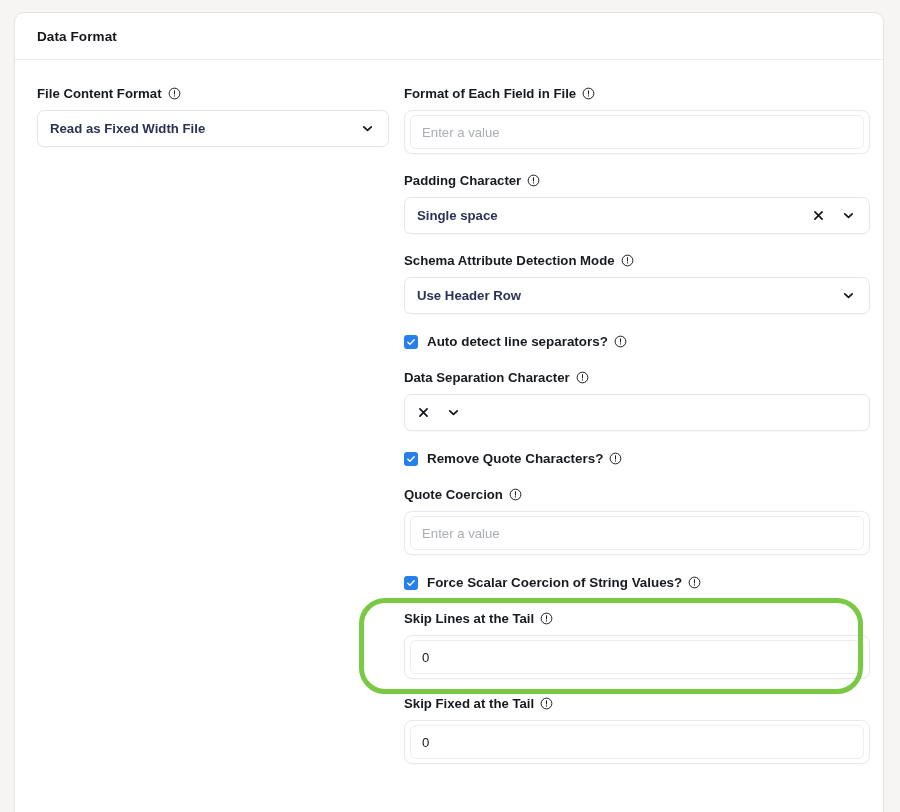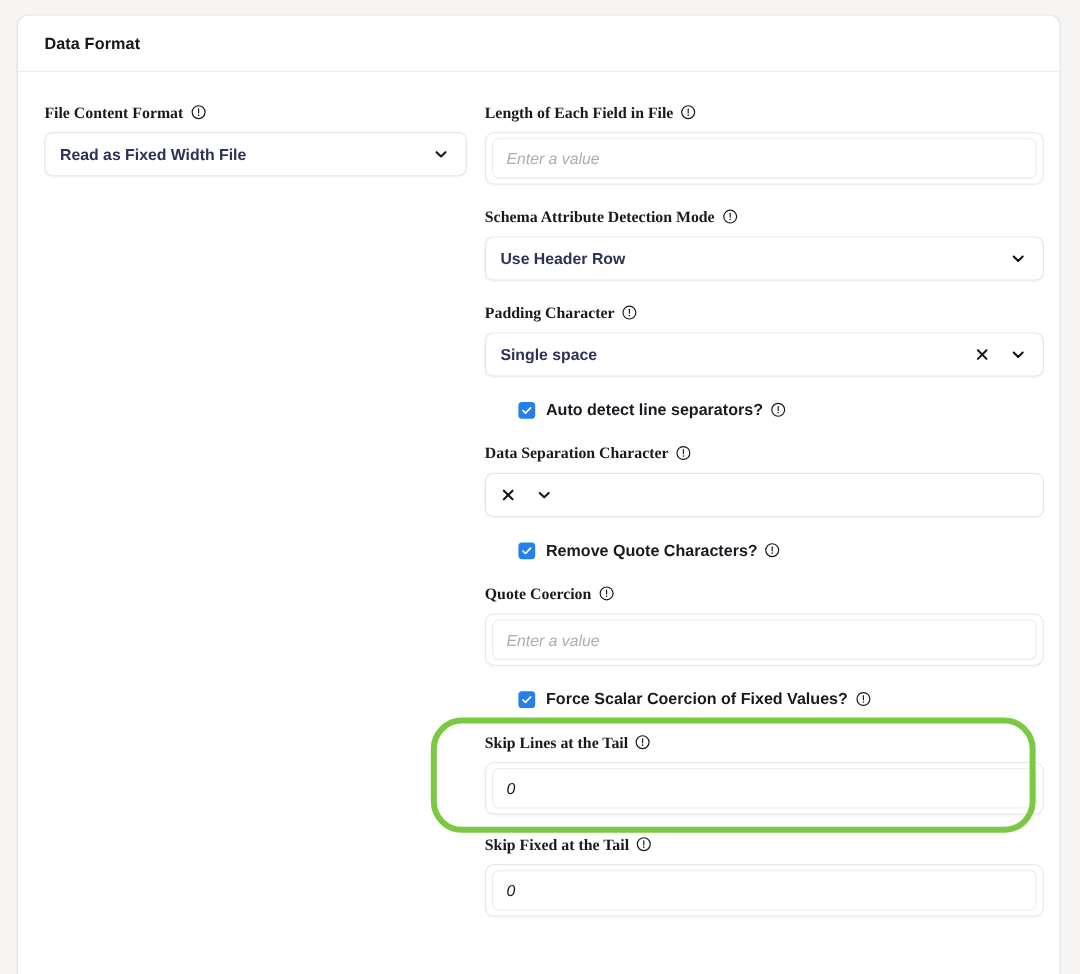--- a/index.html
+++ b/index.html
@@ -61,21 +61,20 @@
 
   .field-label {
     display: flex;
     align-items: center;
     gap: 6px;
     font-size: 13.2px;
     font-weight: 600;
     color: #171a1f;
     margin-bottom: 8px;
     line-height: 16px;
-    font-family: Liberation Serif, serif;
   }
 
   
   .info-icon {
     display: inline-block;
     width: 13px;
     height: 13px;
     flex: 0 0 13px;
     position: relative;
     top: -1px;
@@ -121,21 +120,20 @@
   
   .input-shell {
     height: 44px;
     background: #ffffff;
     border: 1px solid #e6e9ee;
     border-radius: 8px;
     padding: 4px 5px;
     display: flex;
     align-items: center;
     box-shadow: 0 1px 1px rgba(16, 24, 40, 0.025);
-    font-style: italic;
   }
   .input-inner {
     flex: 1 1 auto;
     height: 34px;
     border: 1px solid #eceef2;
     border-radius: 6px;
     display: flex;
     align-items: center;
     padding: 0 11px;
     background: #fff;
@@ -145,21 +143,21 @@
     color: #14161a;
     font-weight: 400;
   }
   .input-text.placeholder { color: #a9adb4; }
 
   
   .check-row {
     display: flex;
     align-items: center;
     gap: 9px;
-    margin: 0 0 19px 28px;
+    margin: 0 0 19px 0;
     height: 18px;
   }
   .checkbox {
     width: 14px;
     height: 14px;
     flex: 0 0 14px;
     border-radius: 3px;
     background: #2680eb;
     display: flex;
     align-items: center;
@@ -224,78 +222,78 @@
           </span>
         </div>
       </div>
 
     </div>
 
     <div class="col-right">
 
       <div class="field">
         <div class="field-label">
-          <span>Length of Each Field in File</span>
+          <span>Format of Each Field in File</span>
           <span class="info-icon">
             <svg viewBox="0 0 16 16" fill="none" xmlns="http://www.w3.org/2000/svg">
               <circle cx="8" cy="8" r="6.6" stroke="#14161a" stroke-width="1.2"></circle>
               <path d="M8 4.6V8.7" stroke="#14161a" stroke-width="1.2" stroke-linecap="round"></path>
               <circle cx="8" cy="11" r="0.78" fill="#14161a"></circle>
             </svg>
           </span>
         </div>
         <div class="input-shell">
           <div class="input-inner">
             <span class="input-text placeholder">Enter a value</span>
           </div>
         </div>
       </div>
 
       <div class="field">
         <div class="field-label">
-          <span>Schema Attribute Detection Mode</span>
-          <span class="info-icon">
-            <svg viewBox="0 0 16 16" fill="none" xmlns="http://www.w3.org/2000/svg">
-              <circle cx="8" cy="8" r="6.6" stroke="#14161a" stroke-width="1.2"></circle>
-              <path d="M8 4.6V8.7" stroke="#14161a" stroke-width="1.2" stroke-linecap="round"></path>
-              <circle cx="8" cy="11" r="0.78" fill="#14161a"></circle>
-            </svg>
-          </span>
-        </div>
-        <div class="select">
-          <span class="select-value">Use Header Row</span>
-          <span class="select-actions">
-            <span class="icon-chevron">
-              <svg viewBox="0 0 16 16" fill="none" xmlns="http://www.w3.org/2000/svg">
-                <path d="M3.4 5.9L8 10.4L12.6 5.9" stroke="#14161a" stroke-width="2.1" stroke-linecap="round" stroke-linejoin="round"></path>
-              </svg>
-            </span>
-          </span>
-        </div>
-      </div>
-
-      <div class="field">
-        <div class="field-label">
           <span>Padding Character</span>
           <span class="info-icon">
             <svg viewBox="0 0 16 16" fill="none" xmlns="http://www.w3.org/2000/svg">
               <circle cx="8" cy="8" r="6.6" stroke="#14161a" stroke-width="1.2"></circle>
               <path d="M8 4.6V8.7" stroke="#14161a" stroke-width="1.2" stroke-linecap="round"></path>
               <circle cx="8" cy="11" r="0.78" fill="#14161a"></circle>
             </svg>
           </span>
         </div>
         <div class="select">
           <span class="select-value">Single space</span>
           <span class="select-actions">
             <span class="icon-x">
               <svg viewBox="0 0 16 16" fill="none" xmlns="http://www.w3.org/2000/svg">
                 <path d="M3.6 3.6L12.4 12.4M12.4 3.6L3.6 12.4" stroke="#14161a" stroke-width="2.1" stroke-linecap="round"></path>
               </svg>
             </span>
+            <span class="icon-chevron">
+              <svg viewBox="0 0 16 16" fill="none" xmlns="http://www.w3.org/2000/svg">
+                <path d="M3.4 5.9L8 10.4L12.6 5.9" stroke="#14161a" stroke-width="2.1" stroke-linecap="round" stroke-linejoin="round"></path>
+              </svg>
+            </span>
+          </span>
+        </div>
+      </div>
+
+      <div class="field">
+        <div class="field-label">
+          <span>Schema Attribute Detection Mode</span>
+          <span class="info-icon">
+            <svg viewBox="0 0 16 16" fill="none" xmlns="http://www.w3.org/2000/svg">
+              <circle cx="8" cy="8" r="6.6" stroke="#14161a" stroke-width="1.2"></circle>
+              <path d="M8 4.6V8.7" stroke="#14161a" stroke-width="1.2" stroke-linecap="round"></path>
+              <circle cx="8" cy="11" r="0.78" fill="#14161a"></circle>
+            </svg>
+          </span>
+        </div>
+        <div class="select">
+          <span class="select-value">Use Header Row</span>
+          <span class="select-actions">
             <span class="icon-chevron">
               <svg viewBox="0 0 16 16" fill="none" xmlns="http://www.w3.org/2000/svg">
                 <path d="M3.4 5.9L8 10.4L12.6 5.9" stroke="#14161a" stroke-width="2.1" stroke-linecap="round" stroke-linejoin="round"></path>
               </svg>
             </span>
           </span>
         </div>
       </div>
 
       <div class="check-row">
@@ -379,21 +377,21 @@
         </div>
       </div>
 
       <div class="check-row">
         <span class="checkbox">
           <svg viewBox="0 0 12 12" fill="none" xmlns="http://www.w3.org/2000/svg">
             <path d="M2.2 6.2L4.7 8.7L9.8 3.4" stroke="#ffffff" stroke-width="1.7" stroke-linecap="round" stroke-linejoin="round"></path>
           </svg>
         </span>
         <span class="check-label">
-          <span>Force Scalar Coercion of Fixed Values?</span>
+          <span>Force Scalar Coercion of String Values?</span>
           <span class="info-icon">
             <svg viewBox="0 0 16 16" fill="none" xmlns="http://www.w3.org/2000/svg">
               <circle cx="8" cy="8" r="6.6" stroke="#14161a" stroke-width="1.2"></circle>
               <path d="M8 4.6V8.7" stroke="#14161a" stroke-width="1.2" stroke-linecap="round"></path>
               <circle cx="8" cy="11" r="0.78" fill="#14161a"></circle>
             </svg>
           </span>
         </span>
       </div>
 

